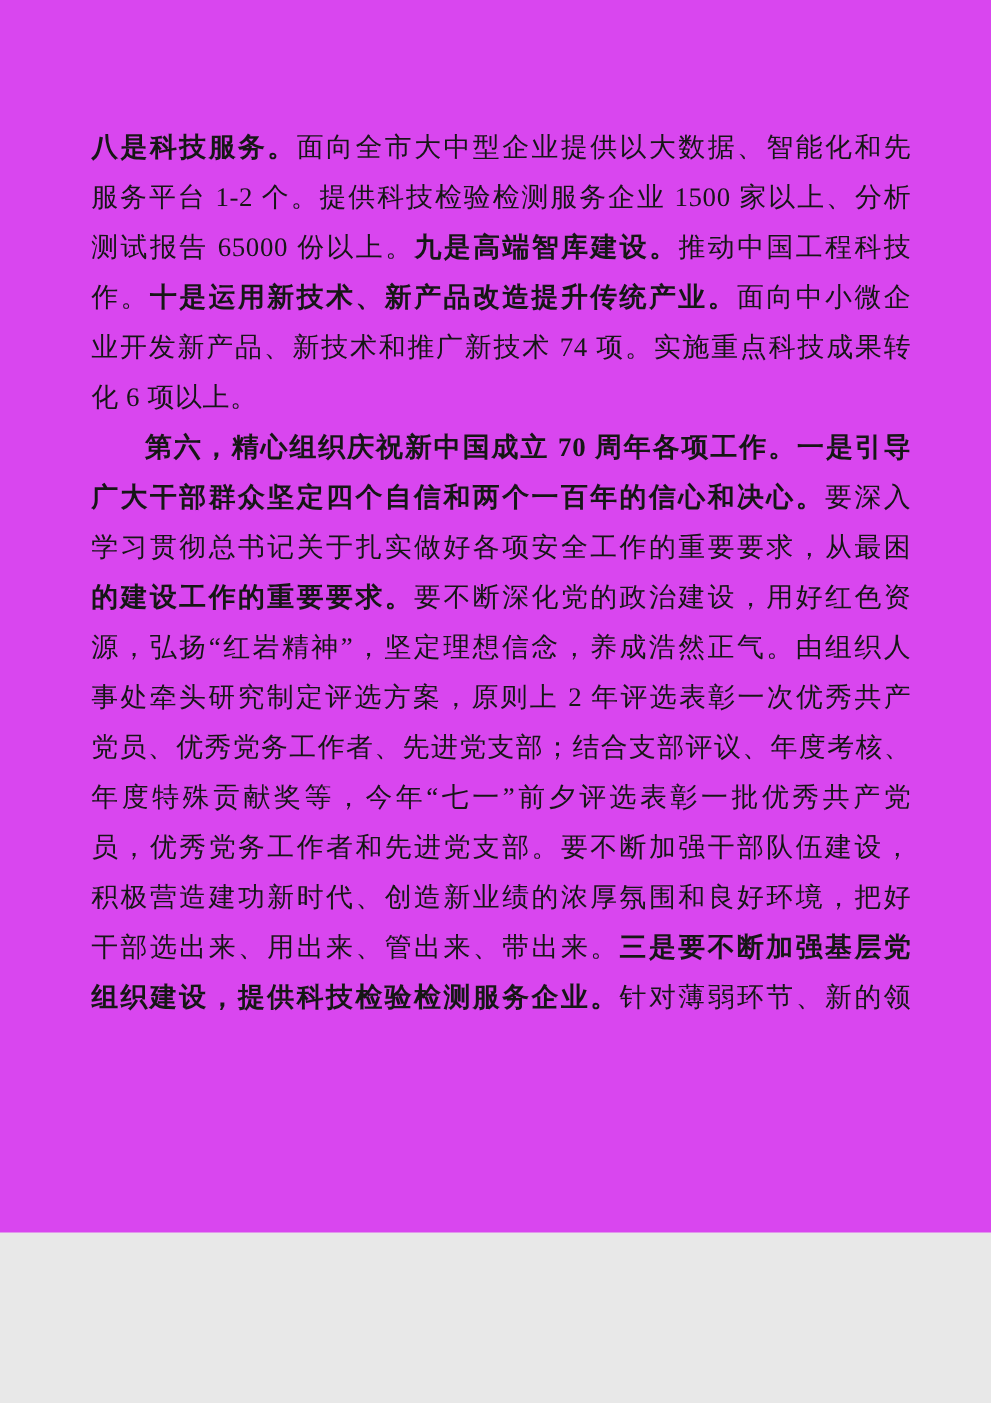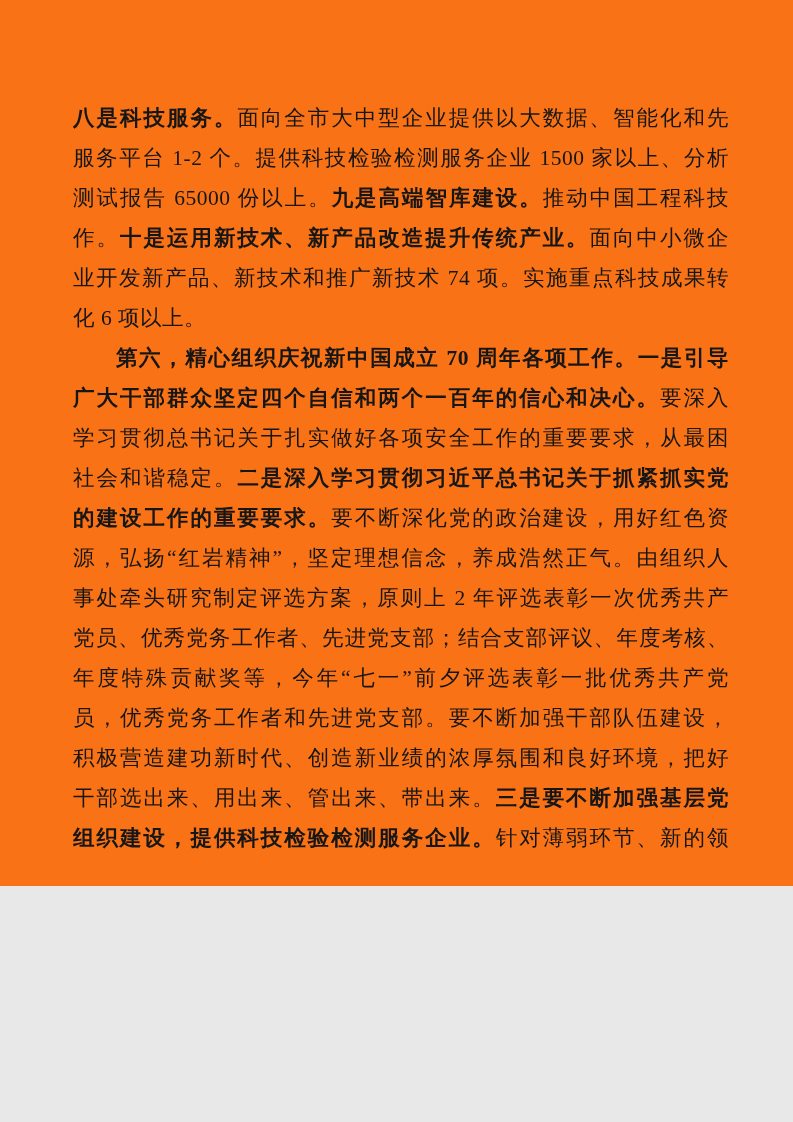--- a/index.html
+++ b/index.html
@@ -8,22 +8,22 @@
   }
   body {
     width: 793px;
     height: 1122px;
     background: #e8e8e8;
     font-family: "Liberation Serif", "DejaVu Serif", serif;
   }
   .page {
     position: relative;
     width: 793px;
-    height: 886px;
-    background: #f97316;
+    height: 986px;
+    background: #d946ef;
     overflow: hidden;
     text-decoration: underline;
   }
   .text-block {
     position: absolute;
     left: 73px;
     top: 98px;
     width: 656px;
     color: #161616;
     font-size: 21.5px;
@@ -77,21 +77,20 @@
         <div class="line"><span class="run">服务平台 1-2 个。提供科技检验检测服务企业 1500 家以上、分析</span></div>
         <div class="line"><span class="run">测试报告 65000 份以上。</span><span class="run bold">九是高端智库建设。</span><span class="run">推动中国工程科技</span></div>
         <div class="line"><span class="run">作。</span><span class="run bold">十是运用新技术、新产品改造提升传统产业。</span><span class="run">面向中小微企</span></div>
         <div class="line"><span class="run">业开发新产品、新技术和推广新技术 74 项。实施重点科技成果转</span></div>
         <div class="line no-fill"><span class="run">化 6 项以上。</span></div>
       </div>
       <div class="paragraph">
         <div class="line indent"><span class="run bold">第六，精心组织庆祝新中国成立 70 周年各项工作。一是引导</span></div>
         <div class="line"><span class="run bold">广大干部群众坚定四个自信和两个一百年的信心和决心。</span><span class="run">要深入</span></div>
         <div class="line"><span class="run">学习贯彻总书记关于扎实做好各项安全工作的重要要求，从最困</span></div>
-        <div class="line"><span class="run">社会和谐稳定。</span><span class="run bold">二是深入学习贯彻习近平总书记关于抓紧抓实党</span></div>
         <div class="line"><span class="run bold">的建设工作的重要要求。</span><span class="run">要不断深化党的政治建设，用好红色资</span></div>
         <div class="line"><span class="run">源，弘扬“红岩精神”，坚定理想信念，养成浩然正气。由组织人</span></div>
         <div class="line"><span class="run">事处牵头研究制定评选方案，原则上 2 年评选表彰一次优秀共产</span></div>
         <div class="line"><span class="run">党员、优秀党务工作者、先进党支部；结合支部评议、年度考核、</span></div>
         <div class="line"><span class="run">年度特殊贡献奖等，今年“七一”前夕评选表彰一批优秀共产党</span></div>
         <div class="line"><span class="run">员，优秀党务工作者和先进党支部。要不断加强干部队伍建设，</span></div>
         <div class="line"><span class="run">积极营造建功新时代、创造新业绩的浓厚氛围和良好环境，把好</span></div>
         <div class="line"><span class="run">干部选出来、用出来、管出来、带出来。</span><span class="run bold">三是要不断加强基层党</span></div>
         <div class="line"><span class="run bold">组织建设，提供科技检验检测服务企业。</span><span class="run">针对薄弱环节、新的领</span></div>
       </div>

